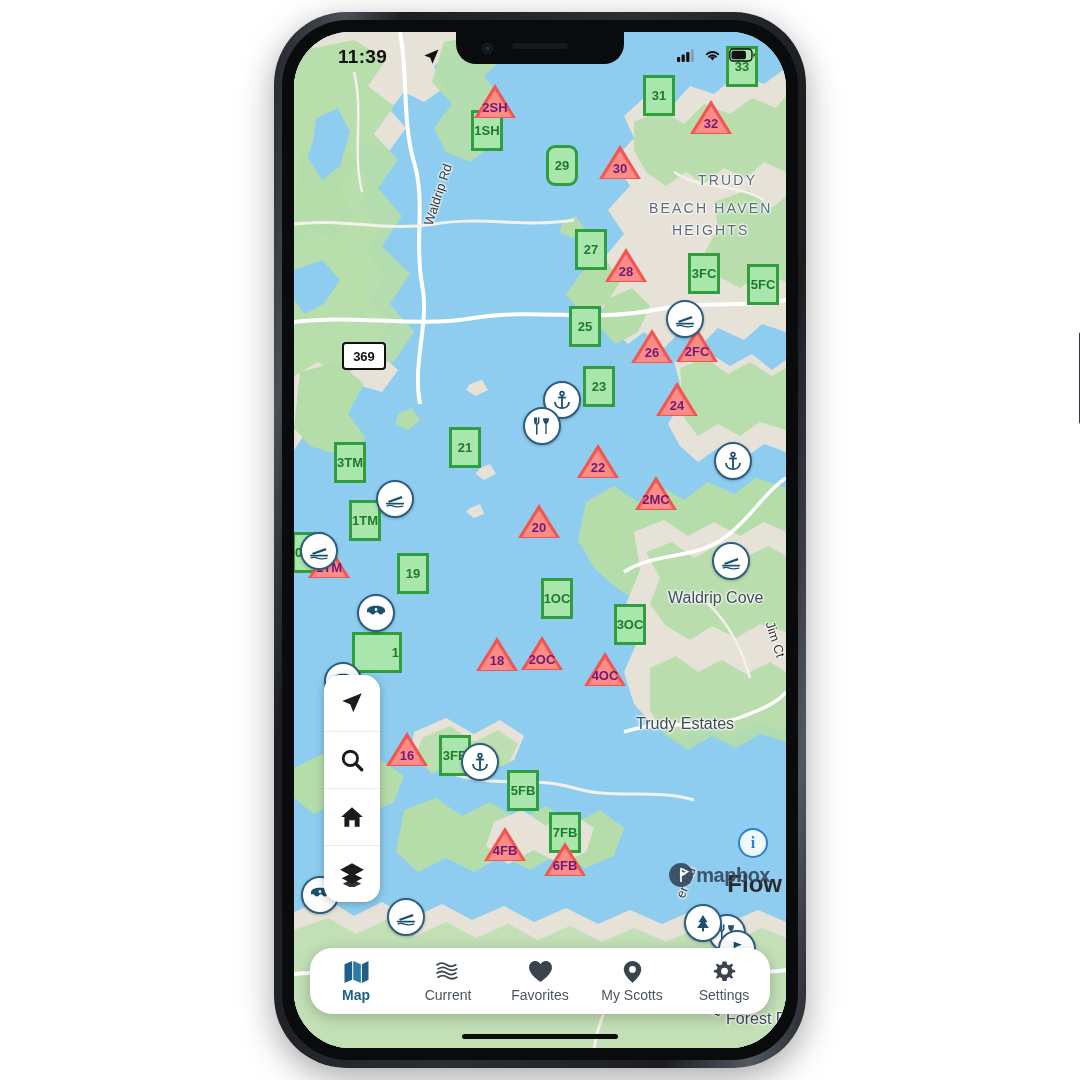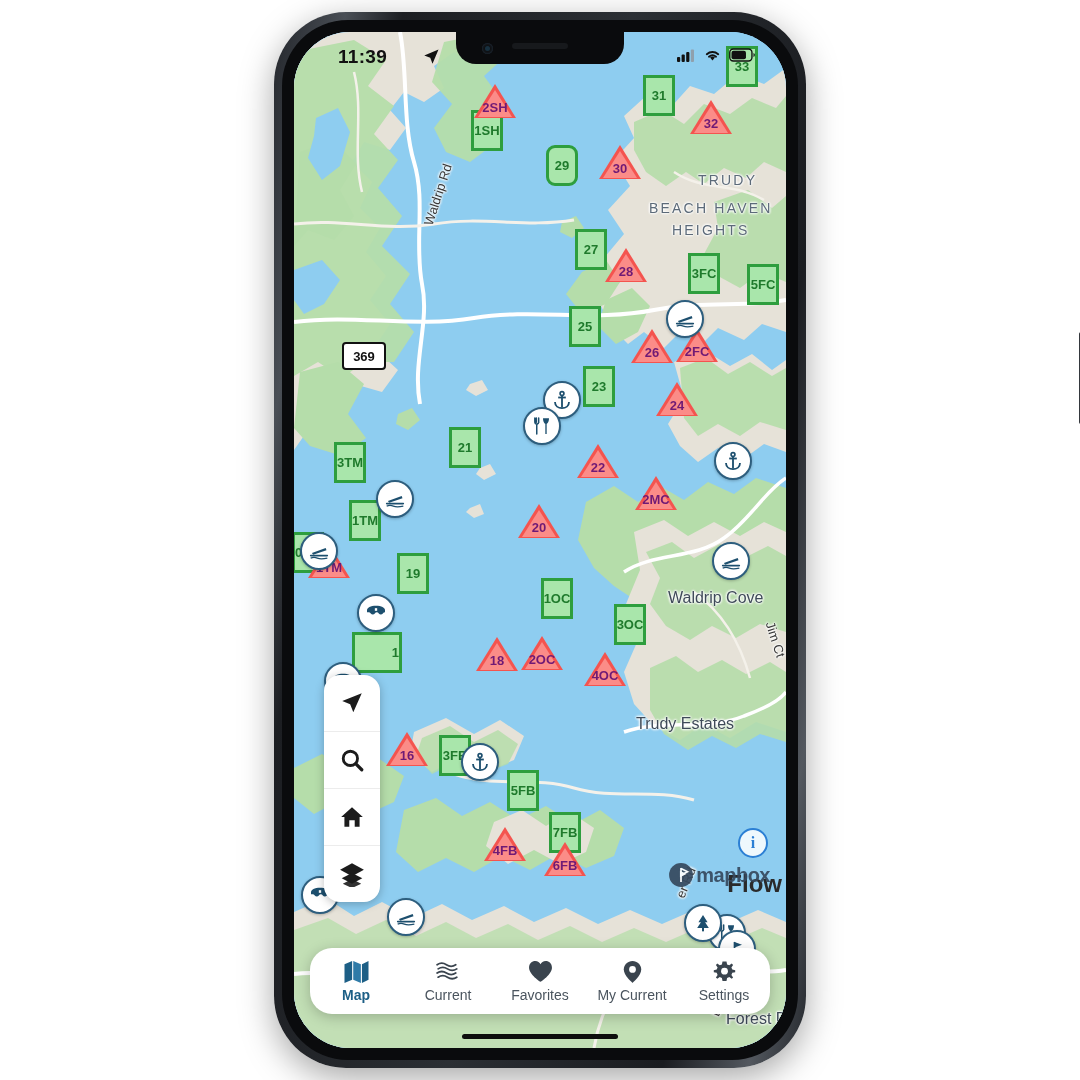--- a/index.html
+++ b/index.html
@@ -572,21 +572,21 @@
             <svg width="27" height="24" viewBox="0 0 24 22">
               <path d="M12 20 C12 20 1.5 13.2 1.5 7 C1.5 3.4 4.2 1 7.2 1 C9.5 1 11.2 2.4 12 3.9 C12.8 2.4 14.5 1 16.8 1 C19.8 1 22.5 3.4 22.5 7 C22.5 13.2 12 20 12 20 Z" fill="#3a444e"></path>
             </svg>
             <span class="tlabel">Favorites</span>
           </div>
           <div class="tab">
             <svg width="27" height="24" viewBox="0 0 24 22">
               <path d="M12 1 C7.6 1 4 4.5 4 8.8 C4 14.4 12 21 12 21 C12 21 20 14.4 20 8.8 C20 4.5 16.4 1 12 1 Z" fill="#3a444e"></path>
               <circle cx="12" cy="8.6" r="3.1" fill="#fff"></circle>
             </svg>
-            <span class="tlabel">My Current</span>
+            <span class="tlabel">My Scotts</span>
           </div>
           <div class="tab">
             <svg width="27" height="24" viewBox="0 0 24 24">
               <path d="M12 1.5 L14 1.5 L14.6 4.4 L16.8 5.3 L19.2 3.6 L20.6 5 L18.9 7.4 L19.8 9.6 L22.7 10.2 L22.7 12.2 L19.8 12.8 L18.9 15 L20.6 17.4 L19.2 18.8 L16.8 17.1 L14.6 18 L14 20.9 L12 20.9 L10 20.9 L9.4 18 L7.2 17.1 L4.8 18.8 L3.4 17.4 L5.1 15 L4.2 12.8 L1.3 12.2 L1.3 10.2 L4.2 9.6 L5.1 7.4 L3.4 5 L4.8 3.6 L7.2 5.3 L9.4 4.4 L10 1.5 Z" fill="#3a444e"></path>
               <circle cx="12" cy="11.2" r="3.4" fill="#fff"></circle>
             </svg>
             <span class="tlabel">Settings</span>
           </div>
         </div>
 

